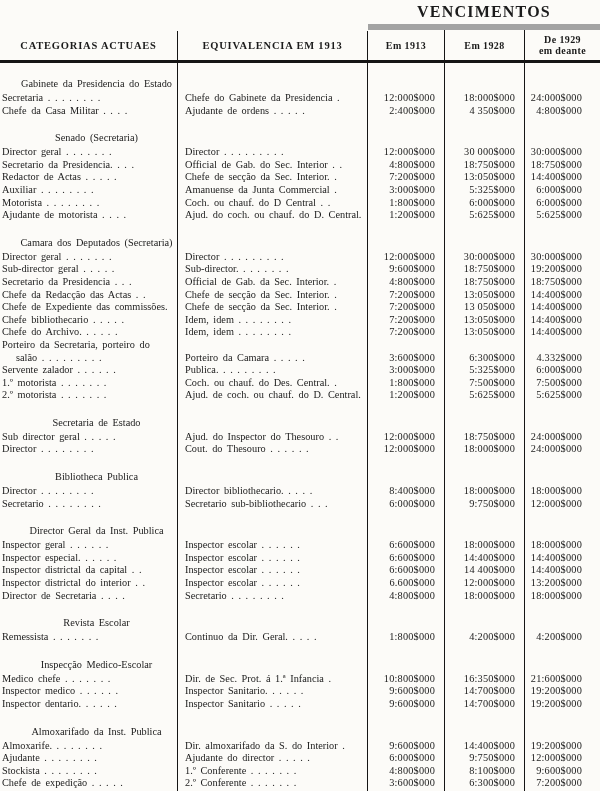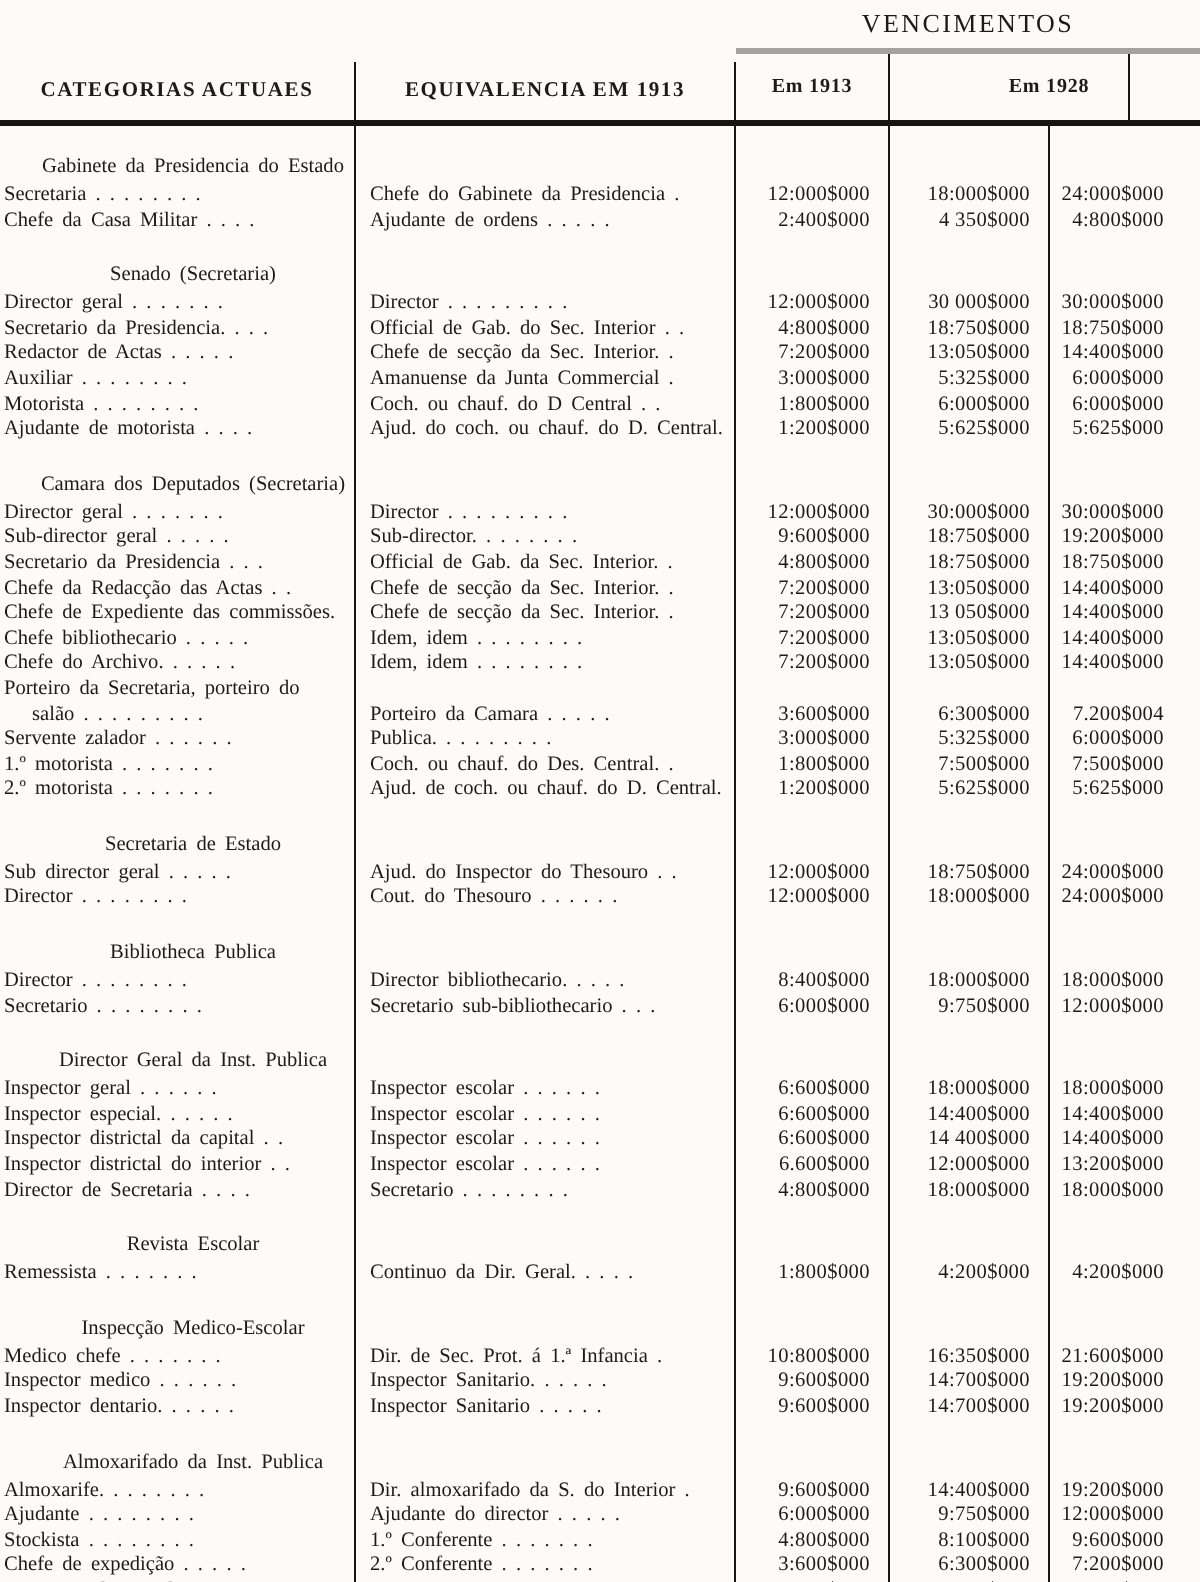--- a/index.html
+++ b/index.html
@@ -17,24 +17,24 @@
     height:60px;border-bottom:3px solid #151515;
   }
   .th{
     display:flex;align-items:center;justify-content:center;
     font-weight:bold;font-size:10.5px;letter-spacing:0.8px;
     border-right:1.5px solid #151515;text-align:center;margin-top:31px;
   }
   .venc-group{display:flex;flex-direction:column;}
   .venc-title{
     height:24px;display:flex;align-items:center;justify-content:center;
-    font-weight:normal;font-size:13px;letter-spacing:1.2px;
-    border-bottom:3px solid #a3a3a3;
-  }
-  .venc-sub{flex:1;display:grid;grid-template-columns:77px 80px 75px;gap:40px;}
+    font-weight:bold;font-size:16px;letter-spacing:1.2px;
+    border-bottom:6px solid #a3a3a3;
+  }
+  .venc-sub{flex:1;display:grid;grid-template-columns:77px 80px 75px;}
   .venc-sub > div{
     display:flex;flex-direction:column;align-items:center;justify-content:center;
     font-weight:bold;font-size:10px;letter-spacing:0.4px;
     border-right:1.2px solid #151515;line-height:11px;text-align:center;
   }
   .venc-sub > div:last-child{border-right:none;}
 
   
   .tbody{padding-top:0;}
   .row{display:grid;grid-template-columns:178px 190px 77px 80px 75px;}
@@ -217,21 +217,21 @@
       <div class="row data-row tall">
         <div class="c cat">
           <div class="cell-inner">
             <div class="cat1">Porteiro da Secretaria, porteiro do</div>
             <div class="cat2">salão .  .  .  .  .  .  .  .  .</div>
           </div>
         </div>
         <div class="c eq">Porteiro da Camara  .  .  .  .  .</div>
         <div class="c m3 money">3:600$000</div>
         <div class="c m4 money">6:300$000</div>
-        <div class="c m5 money">7.200$004</div>
+        <div class="c m5 money">4.332$000</div>
       </div>
       <div class="row data-row">
         <div class="c cat">Servente zalador .  .  .  .  .  .</div>
         <div class="c eq">Publica.  .  .  .  .  .  .  .  .</div>
         <div class="c m3 money">3:000$000</div>
         <div class="c m4 money">5:325$000</div>
         <div class="c m5 money">6:000$000</div>
       </div>
       <div class="row data-row">
         <div class="c cat">1.º motorista  .  .  .  .  .  .  .</div>

